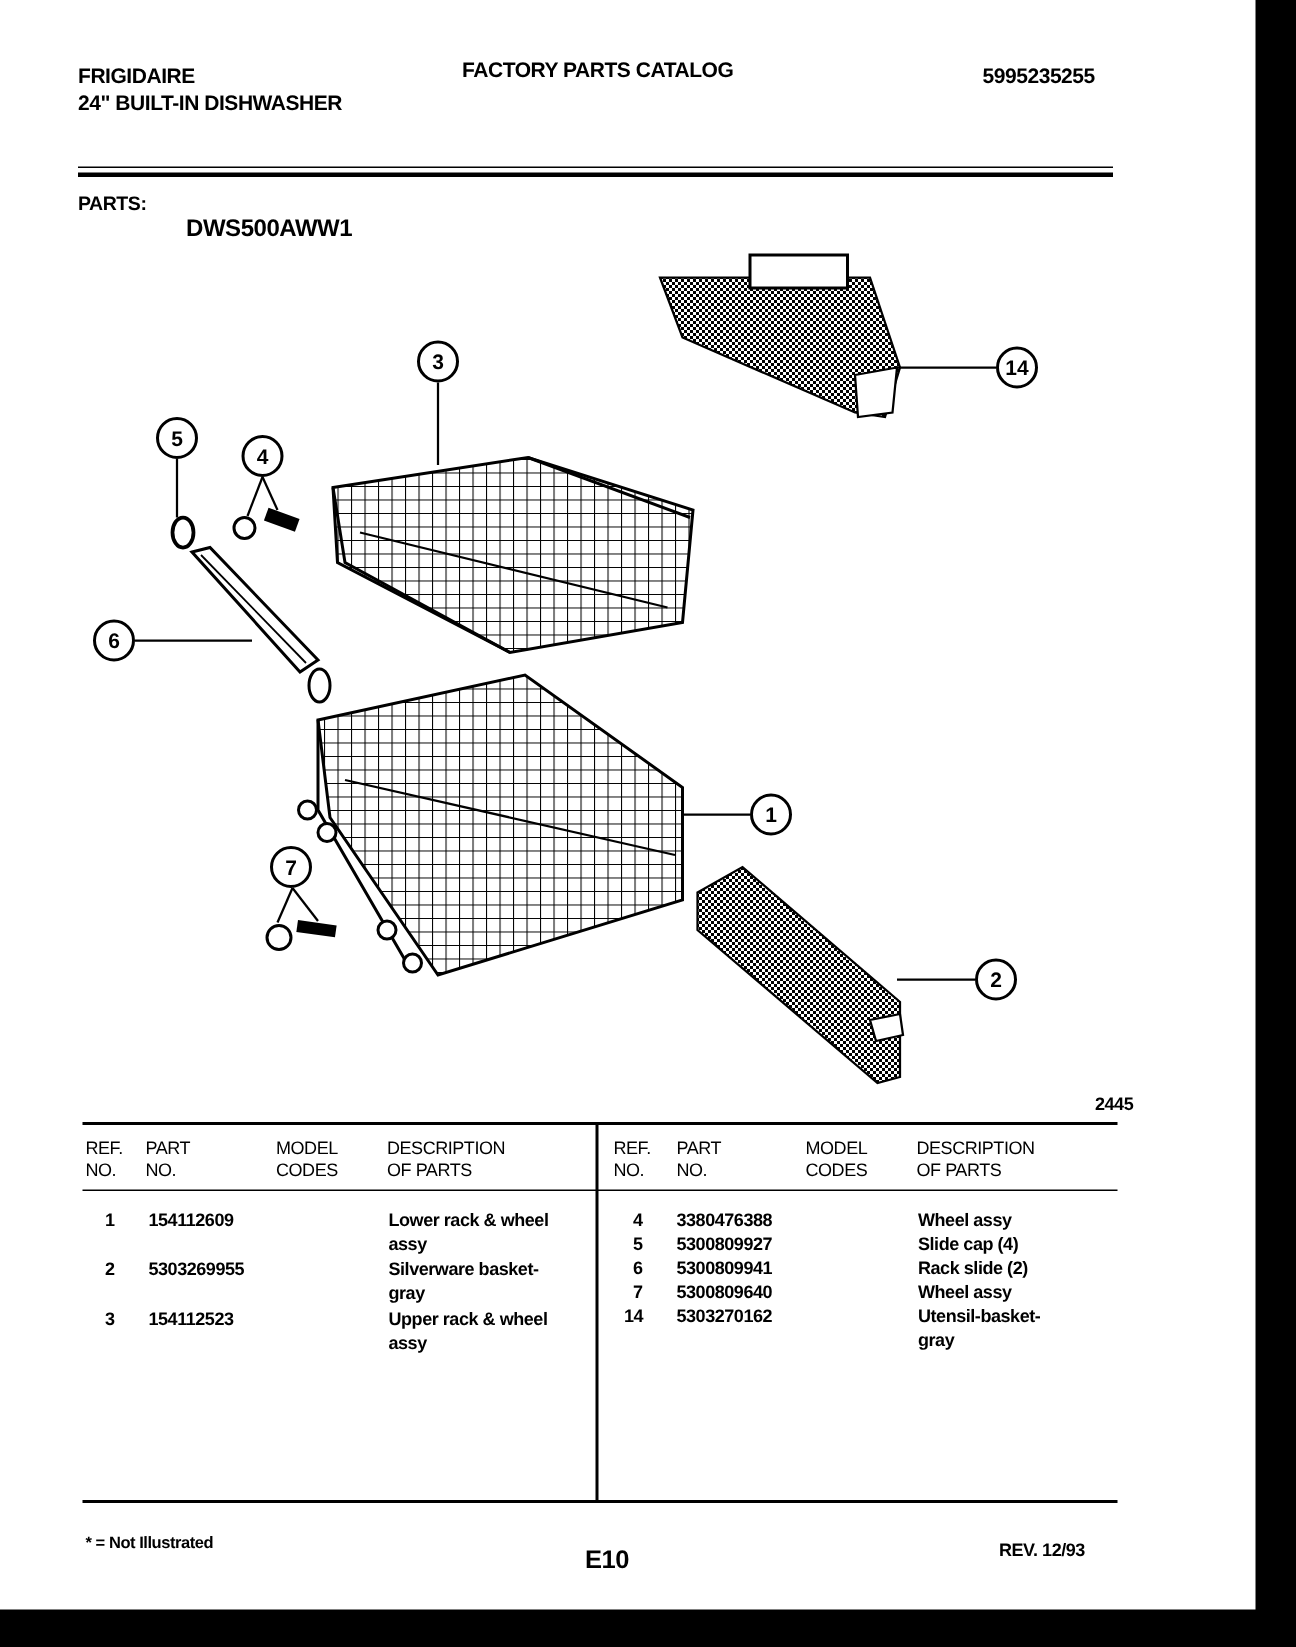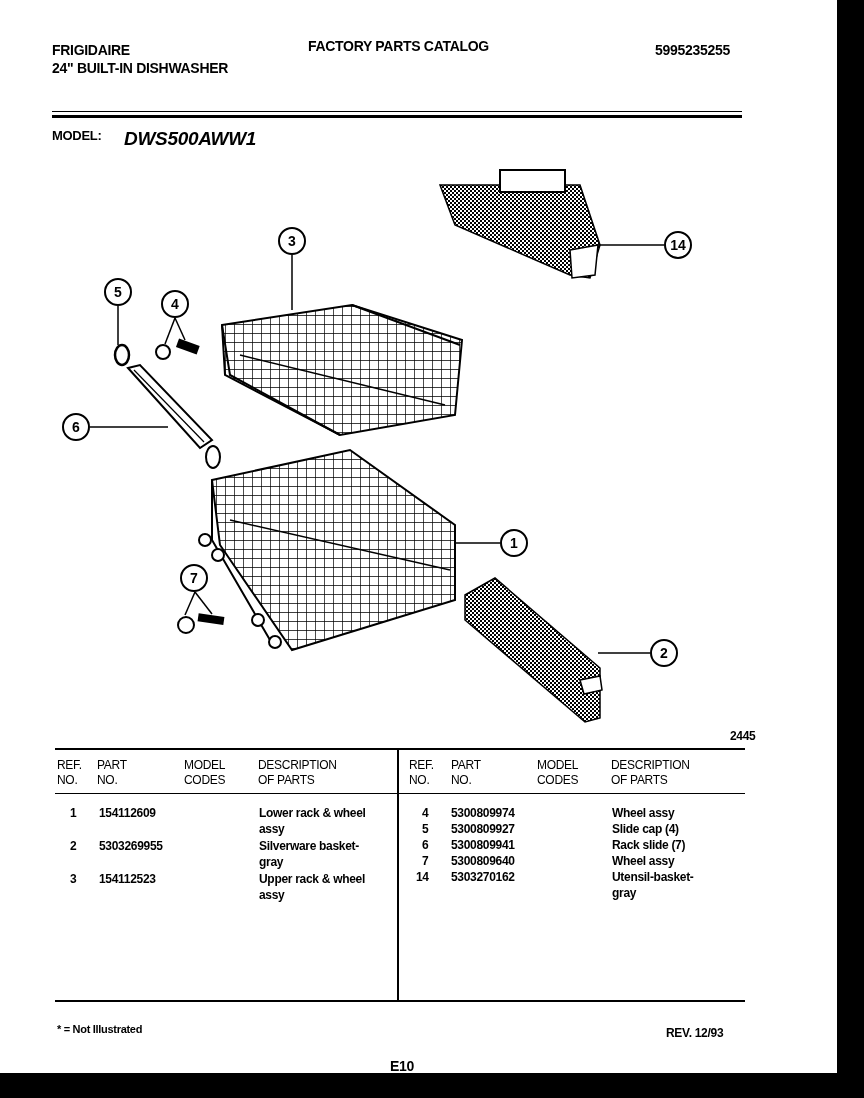--- a/index.html
+++ b/index.html
@@ -25,22 +25,22 @@
 <div class="page">
 
   <div class="abs hdr b" style="left:52px;top:42px;">FRIGIDAIRE</div>
   <div class="abs hdr b" style="left:52px;top:60px;">24" BUILT-IN DISHWASHER</div>
   <div class="abs hdr b" style="left:308px;top:38px;">FACTORY PARTS CATALOG</div>
   <div class="abs hdr b" style="left:655px;top:42px;">5995235255</div>
 
   <div class="rule1" style="top:111px;height:1px;"></div>
   <div class="rule1" style="top:115px;height:3px;"></div>
 
-  <div class="abs b" style="left:52px;top:128px;font-size:13px;">MODEL:</div>
-  <div class="abs b" style="left:124px;top:128px;font-size:19px;font-style:italic;">DWS500AWW1</div>
+  <div class="abs b" style="left:52px;top:128px;font-size:13px;">PARTS:</div>
+  <div class="abs b" style="left:124px;top:144px;font-size:16px;">DWS500AWW1</div>
 
   <svg class="diagram" width="837" height="740">
     <defs>
       <pattern id="mesh" width="4" height="4" patternUnits="userSpaceOnUse">
         <rect width="4" height="4" fill="#fff"></rect>
         <rect width="2" height="2" fill="#000"></rect>
         <rect x="2" y="2" width="2" height="2" fill="#000"></rect>
       </pattern>
       <pattern id="grid" width="9" height="9" patternUnits="userSpaceOnUse">
         <path d="M0 0 L0 9 M0 0 L9 0" stroke="#000" stroke-width="1.4" fill="none"></path>
@@ -170,43 +170,43 @@
     <div class="td" style="left:70px;top:871px;">3</div>
     <div class="td" style="left:99px;top:871px;text-align:right;">154112523</div>
     <div class="td" style="left:259px;top:871px;">
       <div>Upper rack &amp; wheel</div>
         <div>assy</div>
     </div>
   </div>
 
   <div>
     <div class="td" style="left:422px;top:805px;">4</div>
-    <div class="td" style="left:451px;top:805px;">5300809974</div>
+    <div class="td" style="left:451px;top:805px;">3380476388</div>
     <div class="td" style="left:612px;top:805px;">Wheel assy</div>
   </div>
   <div>
     <div class="td" style="left:422px;top:821px;">5</div>
     <div class="td" style="left:451px;top:821px;">5300809927</div>
     <div class="td" style="left:612px;top:821px;">Slide cap (4)</div>
   </div>
   <div>
     <div class="td" style="left:422px;top:837px;">6</div>
     <div class="td" style="left:451px;top:837px;">5300809941</div>
-    <div class="td" style="left:612px;top:837px;">Rack slide (7)</div>
+    <div class="td" style="left:612px;top:837px;">Rack slide (2)</div>
   </div>
   <div>
     <div class="td" style="left:422px;top:853px;">7</div>
     <div class="td" style="left:451px;top:853px;">5300809640</div>
     <div class="td" style="left:612px;top:853px;">Wheel assy</div>
   </div>
   <div>
     <div class="td" style="left:416px;top:869px;">14</div>
     <div class="td" style="left:451px;top:869px;">5303270162</div>
     <div class="td" style="left:612px;top:869px;">
       <div>Utensil-basket-</div>
         <div>gray</div>
     </div>
   </div>
 
   <div class="abs b" style="left:57px;top:1023px;font-size:11px;">* = Not Illustrated</div>
-  <div class="abs b" style="left:390px;top:1030px;font-size:14px;margin-top:28px;">E10</div>
+  <div class="abs b" style="left:390px;top:1030px;font-size:17px;">E10</div>
   <div class="abs b" style="left:666px;top:1026px;font-size:12px;text-align:right;">REV. 12/93</div>
 </div>
 
 </body></html>

